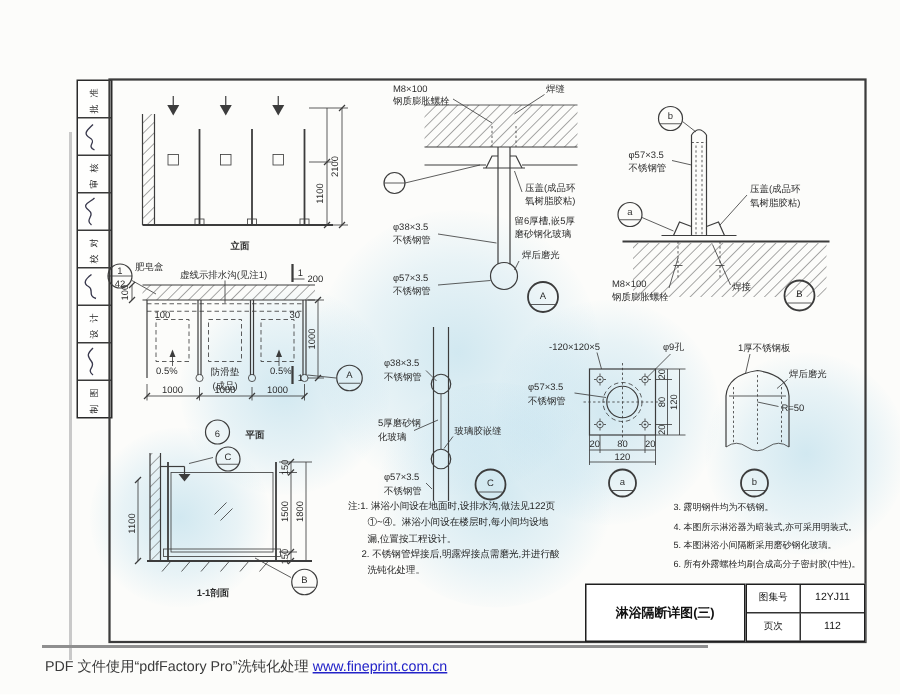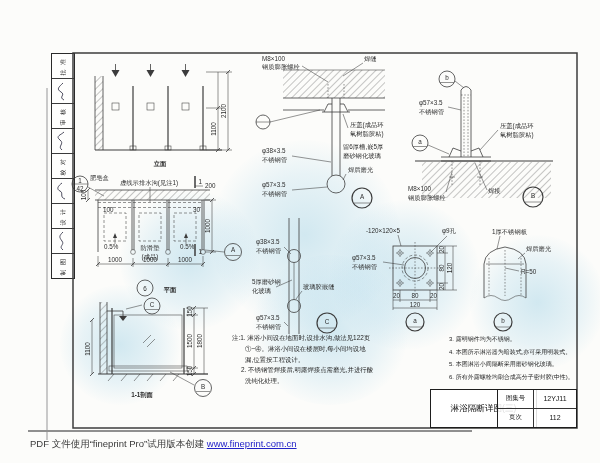--- a/index.html
+++ b/index.html
@@ -29,21 +29,21 @@
   .mid{text-anchor:middle;}
   .solid{fill:#3c3c3c;stroke:none;}
   .fillh{fill:url(#hatch);stroke:none;}
   
   .notes-left{position:absolute;left:232px;top:333px;width:215px;font-size:6.4px;color:#1f1f1f;line-height:10.8px;}
   .notes-left .cont{padding-left:13px;}
   .notes-left .n2{padding-left:9px;}
   .notes-right{position:absolute;left:449px;top:333px;width:128px;font-size:6px;color:#1f1f1f;line-height:12.6px;white-space:nowrap;overflow:hidden;}
   
   .tb-title{position:absolute;left:390px;top:389px;width:107px;height:39px;border:1.6px solid #1e1e1e;
-            display:flex;align-items:center;justify-content:center;font-size:8.6px;font-weight:normal;color:#111;background:rgba(255,255,255,.85);box-sizing:border-box;margin-left:40px;}
+            display:flex;align-items:center;justify-content:center;font-size:8.6px;font-weight:bold;color:#111;background:rgba(255,255,255,.85);box-sizing:border-box;}
   .tb-table{position:absolute;left:497px;top:389px;width:80px;height:39px;border:1.6px solid #1e1e1e;box-sizing:border-box;
             display:grid;grid-template-columns:36px 1fr;grid-template-rows:1fr 1fr;background:rgba(255,255,255,.85);}
   .tb-table .c{display:flex;align-items:center;justify-content:center;font-size:6.4px;color:#111;
                border-right:1px solid #333;border-bottom:1px solid #333;}
   .tb-table .c.last-col{border-right:none;}
   .tb-table .c.last-row{border-bottom:none;}
   .tb-table .val{font-size:7px;}
   
   .pdf-note{position:absolute;left:30px;top:438px;font-size:9.5px;color:#3a3a3a;font-family:"Liberation Sans",sans-serif;white-space:nowrap;}
   .pdf-note a{color:#2323c8;text-decoration:underline;}
@@ -490,15 +490,15 @@
 
   <div class="tb-title">淋浴隔断详图(三)</div>
   <div class="tb-table">
     <div class="c">图集号</div>
     <div class="c last-col val">12YJ11</div>
     <div class="c last-row">页次</div>
     <div class="c last-col last-row val">112</div>
   </div>
 
   <div class="footer-rule"></div>
-  <div class="pdf-note"><span>PDF 文件使用“fineprint Pro”试用版本创建 </span><a href="#">www.fineprint.com.cn</a></div>
+  <div class="pdf-note"><span>PDF 文件使用“pdfFactory Pro”洗钝化处理 </span><a href="#">www.fineprint.com.cn</a></div>
 
 </div>
 
 </body></html>

